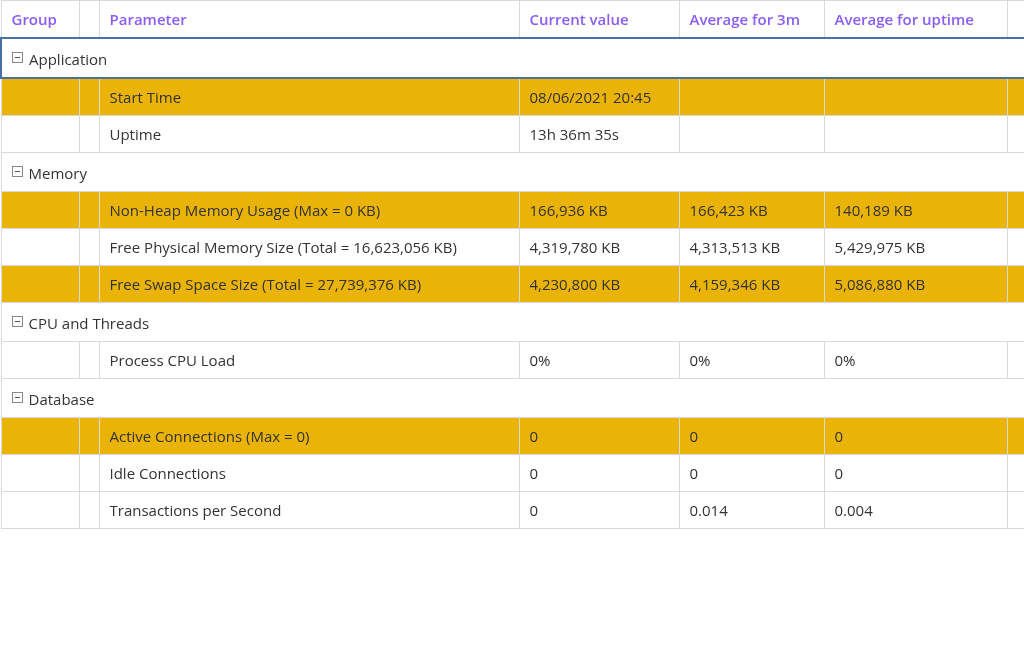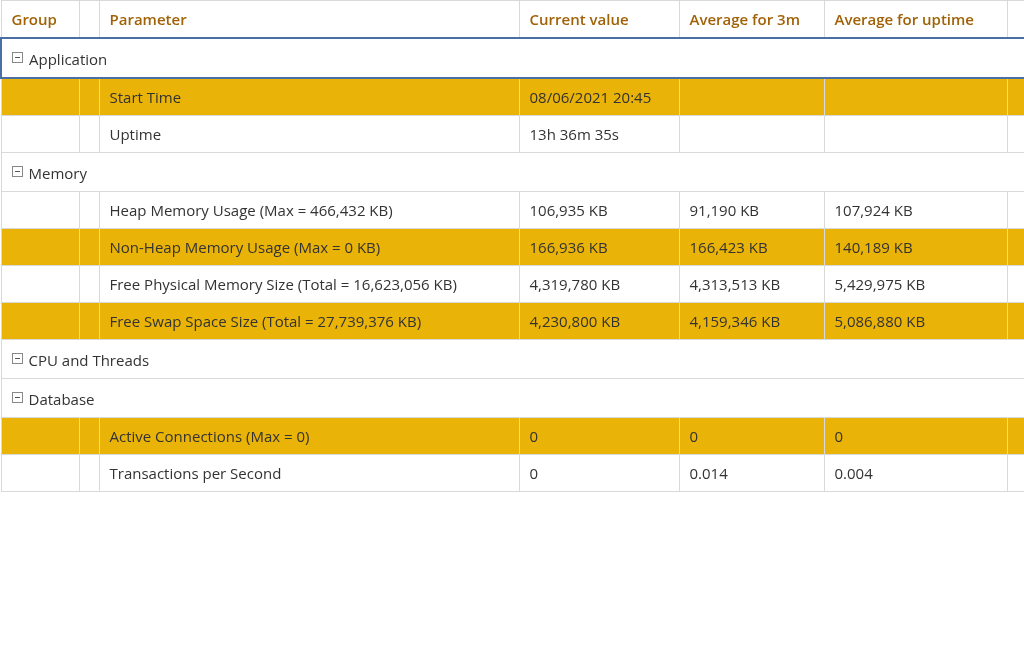--- a/index.html
+++ b/index.html
@@ -26,21 +26,21 @@
       text-align: left;
       padding: 8px 10px;
       height: 34px;
       white-space: nowrap;
       overflow: hidden;
       text-overflow: ellipsis;
     }
     th {
       background: #fff;
       font-weight: 600;
-      color: #a16207;
+      color: #8b5cf6;
     }
     .col-group   { width: 78px; }
     .col-icon    { width: 20px; }
     .col-param   { width: 420px; }
     .col-current { width: 160px; }
     .col-avg1m   { width: 145px; }
     .col-uptime  { width: 183px; }
     .col-last    { width: 18px; }
 
     tr.group-row td {
@@ -139,29 +139,20 @@
         <td class="col-icon-cell"></td>
         <td>Uptime</td>
         <td>13h 36m 35s</td>
         <td></td>
         <td></td>
         <td class="col-icon-cell"></td>
       </tr>
       <tr class="group-row">
         <td colspan="7"><span class="toggle-icon"></span><span class="group-label">Memory</span></td>
       </tr>
-      <tr>
-        <td></td>
-        <td class="col-icon-cell"></td>
-        <td>Heap Memory Usage (Max = 466,432 KB)</td>
-        <td>106,935 KB</td>
-        <td>91,190 KB</td>
-        <td>107,924 KB</td>
-        <td class="col-icon-cell"></td>
-      </tr>
       <tr class="even">
         <td></td>
         <td class="col-icon-cell"></td>
         <td>Non-Heap Memory Usage (Max = 0 KB)</td>
         <td>166,936 KB</td>
         <td>166,423 KB</td>
         <td>140,189 KB</td>
         <td class="col-icon-cell"></td>
       </tr>
       <tr>
@@ -178,27 +169,45 @@
         <td class="col-icon-cell"></td>
         <td>Free Swap Space Size (Total = 27,739,376 KB)</td>
         <td>4,230,800 KB</td>
         <td>4,159,346 KB</td>
         <td>5,086,880 KB</td>
         <td class="col-icon-cell"></td>
       </tr>
       <tr class="group-row">
         <td colspan="7"><span class="toggle-icon"></span><span class="group-label">CPU and Threads</span></td>
       </tr>
+      <tr>
+        <td></td>
+        <td class="col-icon-cell"></td>
+        <td>Process CPU Load</td>
+        <td>0%</td>
+        <td>0%</td>
+        <td>0%</td>
+        <td class="col-icon-cell"></td>
+      </tr>
       <tr class="group-row">
         <td colspan="7"><span class="toggle-icon"></span><span class="group-label">Database</span></td>
       </tr>
       <tr class="even">
         <td></td>
         <td class="col-icon-cell"></td>
         <td>Active Connections (Max = 0)</td>
+        <td>0</td>
+        <td>0</td>
+        <td>0</td>
+        <td class="col-icon-cell"></td>
+      </tr>
+      <tr>
+        <td></td>
+        <td class="col-icon-cell"></td>
+        <td>Idle Connections</td>
         <td>0</td>
         <td>0</td>
         <td>0</td>
         <td class="col-icon-cell"></td>
       </tr>
       <tr>
         <td></td>
         <td class="col-icon-cell"></td>
         <td>Transactions per Second</td>
         <td>0</td>

